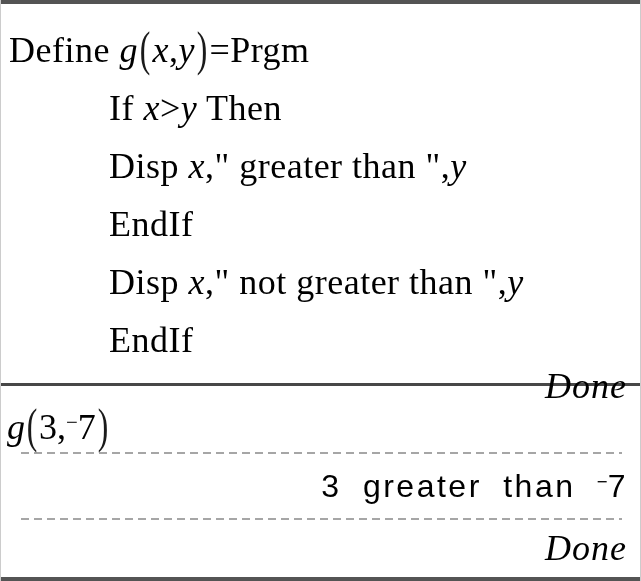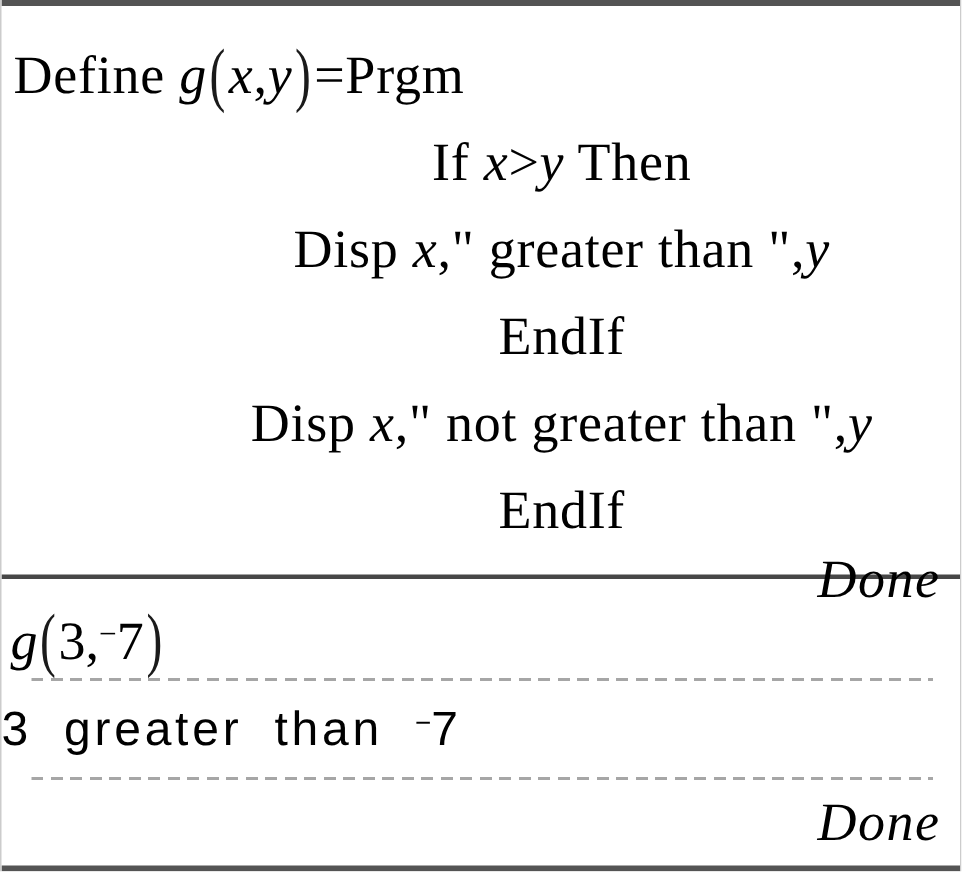--- a/index.html
+++ b/index.html
@@ -23,21 +23,21 @@
   
   .prog { padding-top: 11px; height: 379px; }
   .pline {
     font-size: 36px;
     line-height: 46px;
     padding-left: 8px;
     white-space: pre;
     letter-spacing: 0.5px;
     margin-top: 12px;
   }
-  .pline.ind { padding-left: 108px; text-align: center; }
+  .pline.ind { padding-left: 108px; }
   .done-line {
     font-size: 36px;
     line-height: 46px;
     font-style: italic;
     text-align: right;
     padding-right: 13px;
     letter-spacing: 1px;
     white-space: pre;
   }
 
@@ -57,21 +57,21 @@
     margin-left: 20px;
     margin-right: 18px;
     background: repeating-linear-gradient(90deg, #a6a6a6 0 8px, transparent 8px 13px);
   }
   .dashed.second { margin-top: 8px; }
   .eval-output {
     font-family: "Liberation Sans", "DejaVu Sans", sans-serif;
     font-size: 32px;
     line-height: 56px;
     height: 56px;
-    text-align: left;
+    text-align: right;
     padding-right: 12px;
     letter-spacing: 2.5px;
     word-spacing: 10px;
     white-space: pre;
   }
   .eval-done {
     font-size: 36px;
     line-height: 57px;
     height: 57px;
     font-style: italic;

